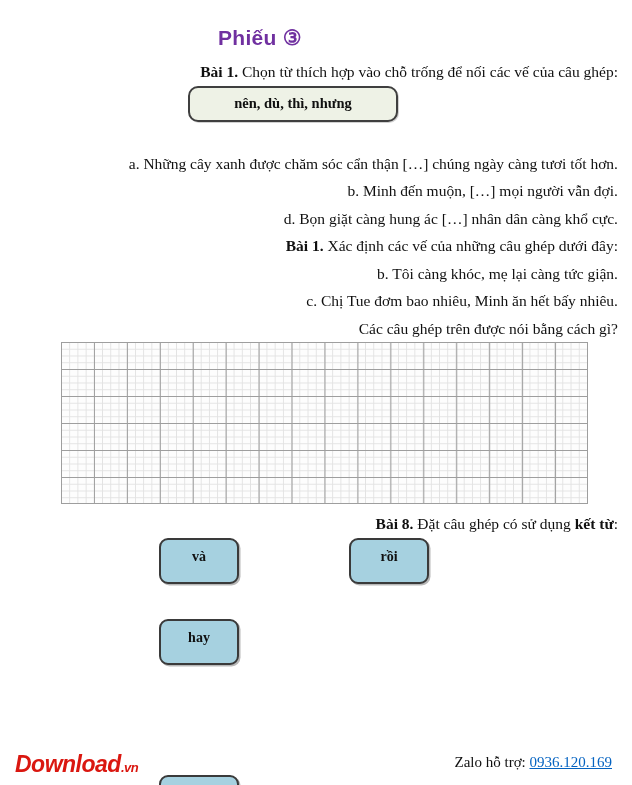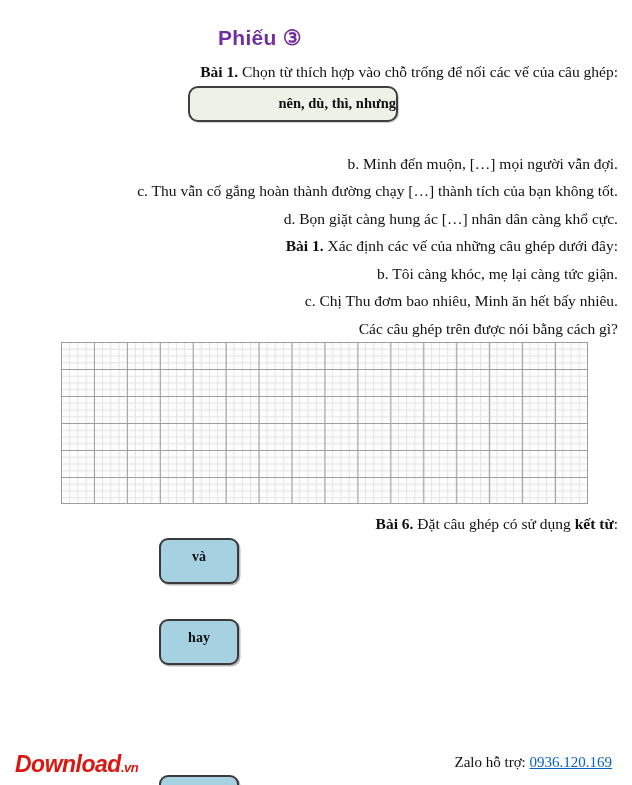--- a/index.html
+++ b/index.html
@@ -19,21 +19,21 @@
   }
   .para {
     margin-left:58px; margin-right:14px;
     line-height:27.5px; white-space:nowrap;text-align:right;
   }
   .b { font-weight:bold; }
   .word-box {
     width:210px; height:36px; margin-left:188px;
     border:2px solid #3f3f3f; border-radius:10px;
     background:#eef2e6;
-    display:flex; align-items:center; justify-content:flex-end;
+    display:flex; align-items:center; justify-content:center;
     font-weight:bold; font-size:14.5px;
     box-shadow:1px 1px 0 rgba(0,0,0,0.18);
   }
   .items-gap { margin-top:28px; }
   .grid-box {
     width:527px; height:162px; margin-left:61px; margin-bottom:6px;
     background-color:#fdfdfd;
     background-image:
       linear-gradient(to right, #9e9e9e 1px, transparent 1px),
       linear-gradient(to bottom, #9e9e9e 1px, transparent 1px),
@@ -78,40 +78,43 @@
 
   <div class="doc-title">Phiếu ③</div>
 
   <p class="para"><span class="b">Bài 1.</span><span> Chọn từ thích hợp vào chỗ trống để nối các vế của câu ghép:</span></p>
 
   <div class="word-box">
     <span>nên, dù, thì, nhưng</span>
   </div>
 
   <div class="items-gap">
+    <p class="para">a. Những cây xanh được chăm sóc cẩn thận […] chúng ngày càng tươi tốt hơn.</p>
     <p class="para">b. Minh đến muộn, […] mọi người vẫn đợi.</p>
-    <p class="para">c. Thu vẫn cố gắng hoàn thành đường chạy […] thành tích của bạn không tốt.</p>
     <p class="para">d. Bọn giặt càng hung ác […] nhân dân càng khổ cực.</p>
   </div>
 
   <p class="para"><span class="b">Bài 1.</span><span> Xác định các vế của những câu ghép dưới đây:</span></p>
 
   <div>
     <p class="para">b. Tôi càng khóc, mẹ lại càng tức giận.</p>
-    <p class="para">c. Chị Thu đơm bao nhiêu, Minh ăn hết bấy nhiêu.</p>
+    <p class="para">c. Chị Tue đơm bao nhiêu, Minh ăn hết bấy nhiêu.</p>
     <p class="para">Các câu ghép trên được nói bằng cách gì?</p>
   </div>
 
   <div class="grid-box"></div>
 
-  <p class="para"><span class="b">Bài 6.</span><span> Đặt câu ghép có sử dụng </span><span class="b">kết từ</span><span>:</span></p>
+  <p class="para"><span class="b">Bài 8.</span><span> Đặt câu ghép có sử dụng </span><span class="b">kết từ</span><span>:</span></p>
 
   <div class="connector-row">
     <div class="connector-box">
       <span>và</span>
+    </div>
+    <div class="connector-box">
+      <span>rồi</span>
     </div>
   </div>
 
   <div class="connector-row second">
     <div class="connector-box">
       <span>hay</span>
     </div>
     <div class="connector-box">
       <span>mà</span>
     </div>

